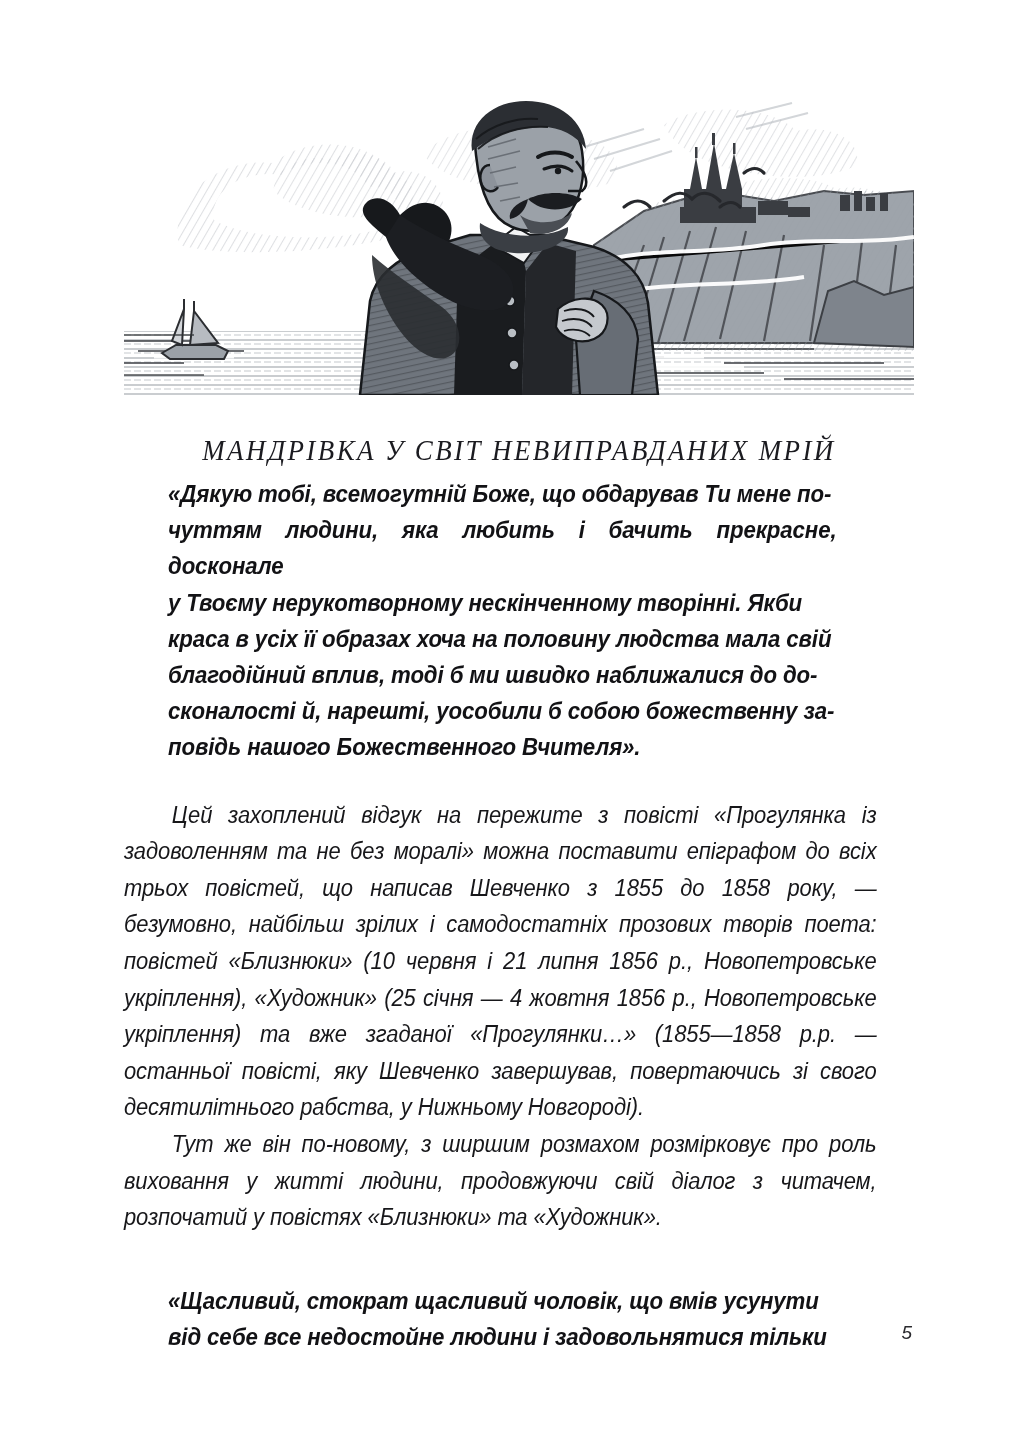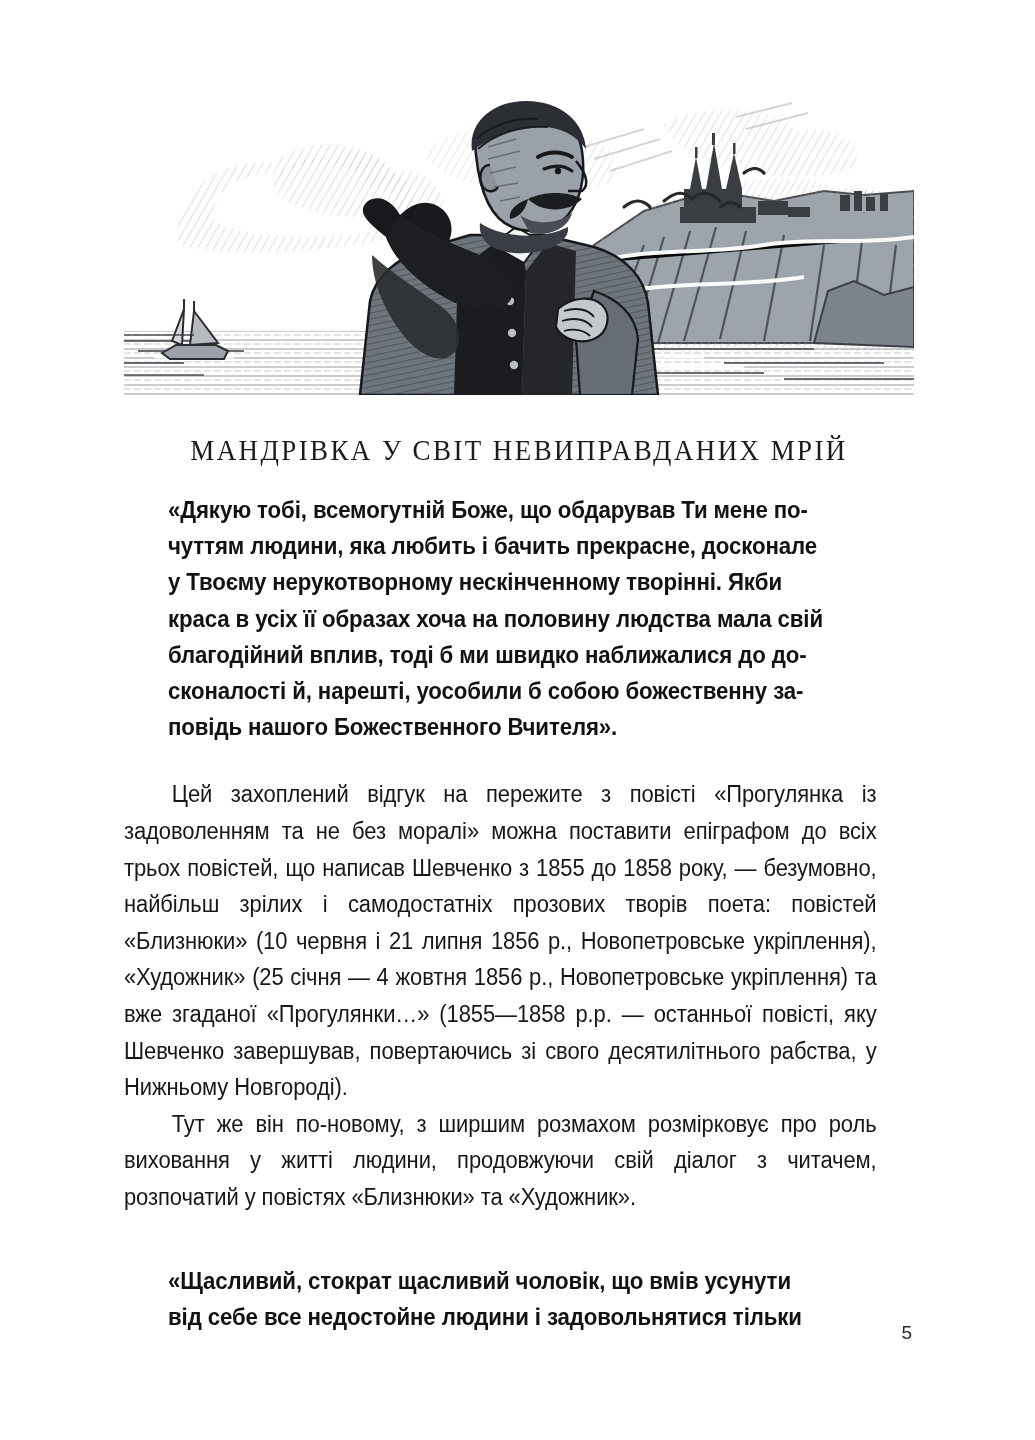--- a/index.html
+++ b/index.html
@@ -15,20 +15,21 @@
     overflow: hidden;
     font-family: "Liberation Sans", sans-serif;
     color: #111111;
     -webkit-font-smoothing: antialiased;
   }
 
   .page {
     position: absolute;
     inset: 0;
     background: #ffffff;
+    font-style: italic;
   }
 
   
   .illustration {
     position: absolute;
     left: 124px;
     top: 95px;
     width: 790px;
     height: 300px;
     overflow: hidden;
@@ -54,21 +55,21 @@
     color: #1b1b20;
     transform: scaleX(0.93);
     transform-origin: center top;
     white-space: nowrap;
   }
 
   
   .text-column {
     position: absolute;
     left: 124px;
-    top: 492px;
+    top: 476px;
     width: 788px;
   }
 
   .quote-block {
     margin: 0 44px;
     font-weight: 700;
     font-size: 23.3px;
     line-height: 36.2px;
     text-align: justify;
     text-justify: inter-word;

